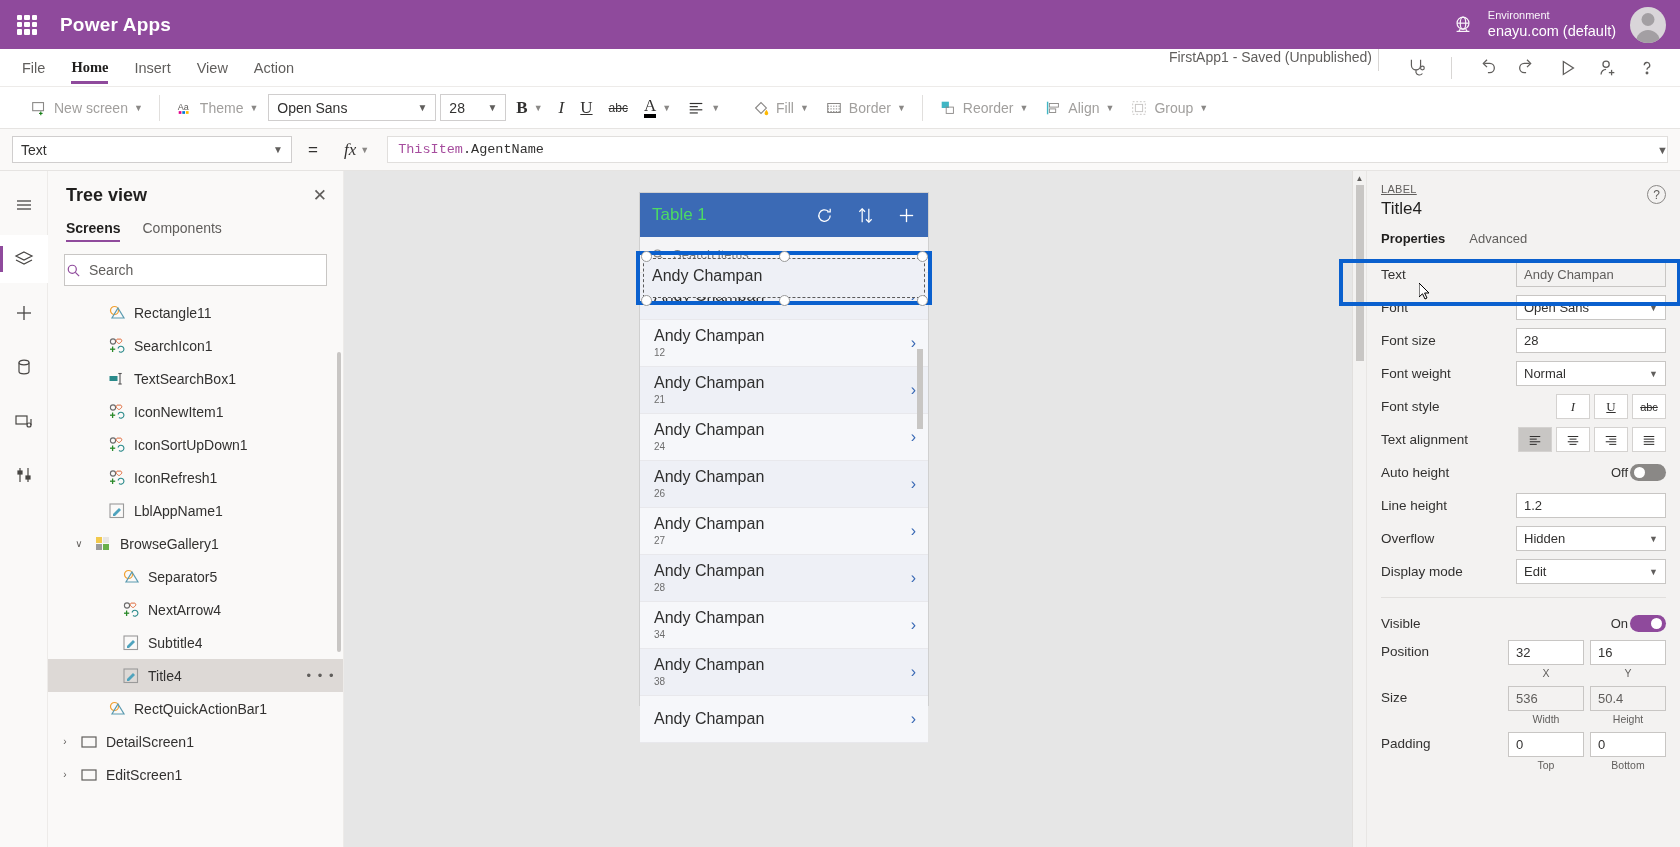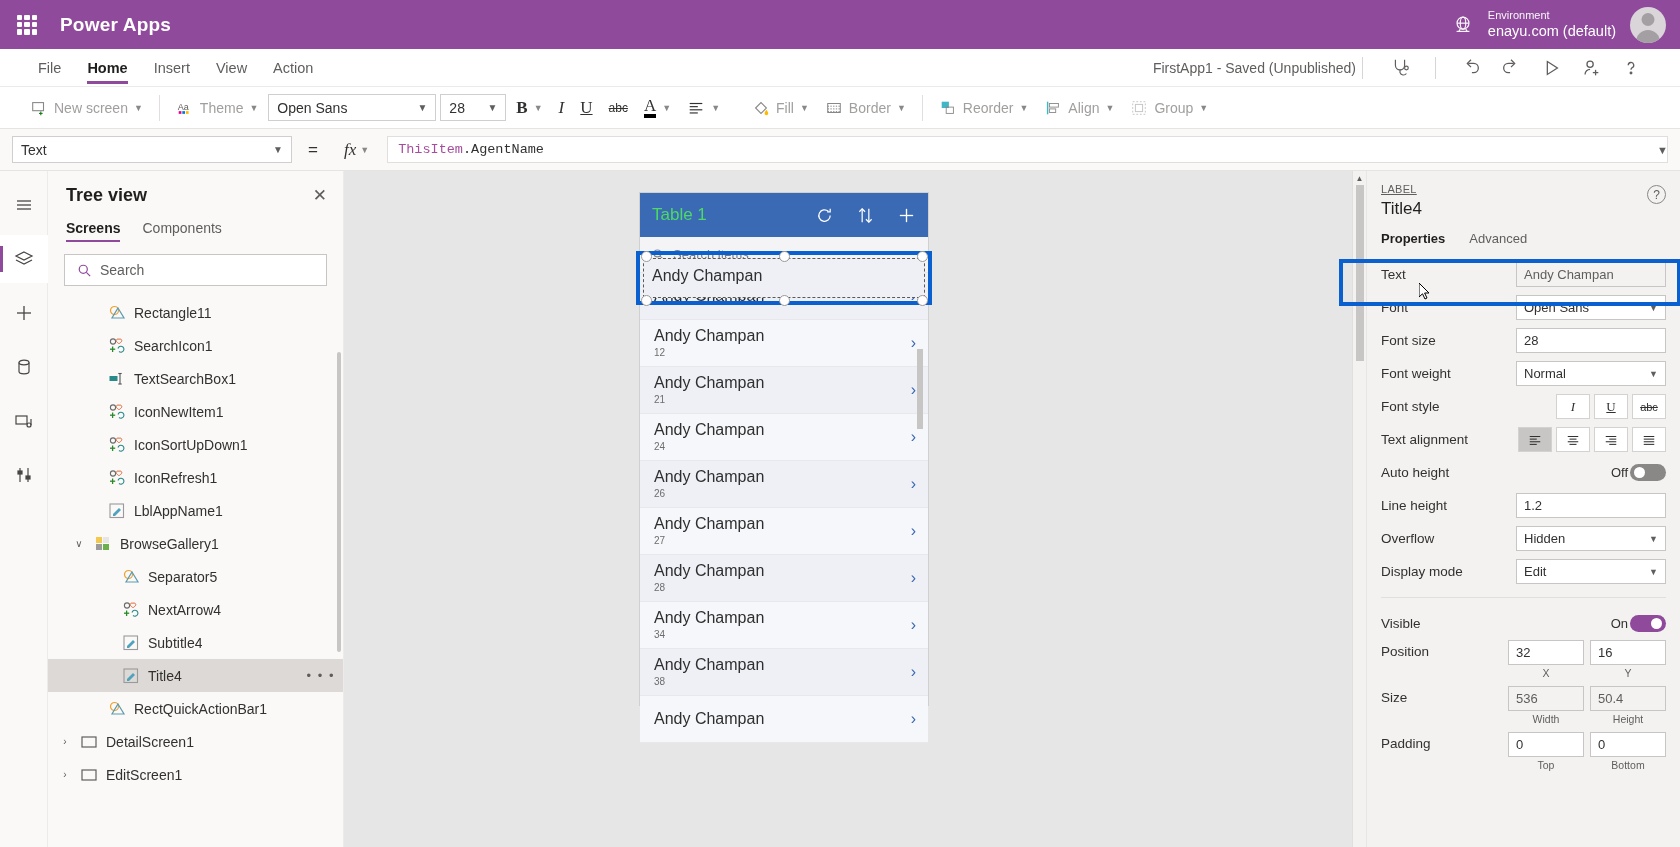--- a/index.html
+++ b/index.html
@@ -25,26 +25,26 @@
   .env .val { font-size:14.5px; }
   .globe { width:22px; height:22px; opacity:.95; }
   .avatarwrap { position:relative; width:36px; height:36px; border-radius:50%;
     background:#d9d5d9; overflow:hidden; }
   .avatarwrap .h { position:absolute; left:50%; top:6px; transform:translateX(-50%);
     width:13px; height:13px; border-radius:50%; background:#a39fa3; }
   .avatarwrap .b { position:absolute; left:50%; bottom:0; transform:translateX(-50%);
     width:24px; height:13px; border-radius:12px 12px 0 0; background:#a39fa3; }
 
   
-  .menurow { height:38px; background:#fff; display:flex; align-items:center;
-     padding:0 38px; border-bottom:1px solid #edebe9; position:relative; }
+  .menurow { height:38px; background:#fff; display:flex; 
+     padding:0 22px; border-bottom:1px solid #edebe9; position:relative; }
   .menu { display:flex; gap:26px; align-items:center; height:100%; }
   .menu .mi { font-size:14.5px; color:#605e5c; cursor:pointer; height:100%;
      display:flex; align-items:center; position:relative; }
-  .menu .mi.active { color:#201f1e; font-weight:bold; }
+  .menu .mi.active { color:#201f1e; font-weight:bold;font-family:Liberation Serif, serif; }
   .menu .mi.active:after { content:""; position:absolute; left:0; right:0; bottom:2px;
      height:3px; background:#8f4a9c; }
   .saved { margin-left:auto; font-size:14px; color:#605e5c; }
   .cmdicons { display:flex; align-items:center; gap:18px; margin-left:20px; }
   .cmdicons .ic { width:22px; height:22px; color:#444; cursor:pointer; }
   .vsep { width:1px; height:22px; background:#d8d6d4; margin:0 6px; }
 
   
   .ribbon { height:42px; background:#fff; display:flex; align-items:center;
      padding:0 14px; border-bottom:1px solid #e6e4e2; gap:0; }
@@ -101,21 +101,21 @@
      display:flex; flex-direction:column; }
   .tree-head { display:flex; align-items:center; padding:14px 16px 6px 18px; }
   .tree-title { font-size:18px; font-weight:bold; color:#201f1e; }
   .tree-x { margin-left:auto; font-size:17px; color:#605e5c; cursor:pointer; line-height:1; }
   .tabs { display:flex; gap:22px; padding:8px 18px 0 18px; }
   .tab { font-size:14px; color:#605e5c; padding-bottom:6px; cursor:pointer; position:relative; }
   .tab.active { color:#201f1e; font-weight:bold; }
   .tab.active:after { content:""; position:absolute; left:0; right:0; bottom:0; height:2px;
      background:#8f4a9c; }
   .searchbox { margin:12px 16px 6px 16px; height:32px; border:1px solid #c8c6c4;
-     background:#fff; display:flex; align-items:center; gap:8px; padding:0 12px; }
+     background:#fff; display:flex; align-items:center; gap:8px; padding:0 1px; }
   .searchbox .ph { color:#605e5c; font-size:14px; }
   .treelist { flex:1; overflow:hidden; position:relative; padding-top:4px; }
   .trow { height:33px; display:flex; align-items:center; gap:8px; font-size:14px;
      color:#323130; cursor:pointer; padding-right:8px; }
   .trow.sel { background:#ddd9d6; }
   .trow .nm { white-space:nowrap; overflow:hidden; text-overflow:ellipsis; }
   .trow .dots { margin-left:auto; color:#605e5c; letter-spacing:1.5px; font-size:13px; }
   .twist { width:14px; text-align:center; color:#605e5c; font-size:10px; flex:0 0 14px; }
   .ticon { width:18px; height:18px; flex:0 0 18px; }
   .tscroll { position:absolute; right:2px; top:60px; width:4px; height:300px;

